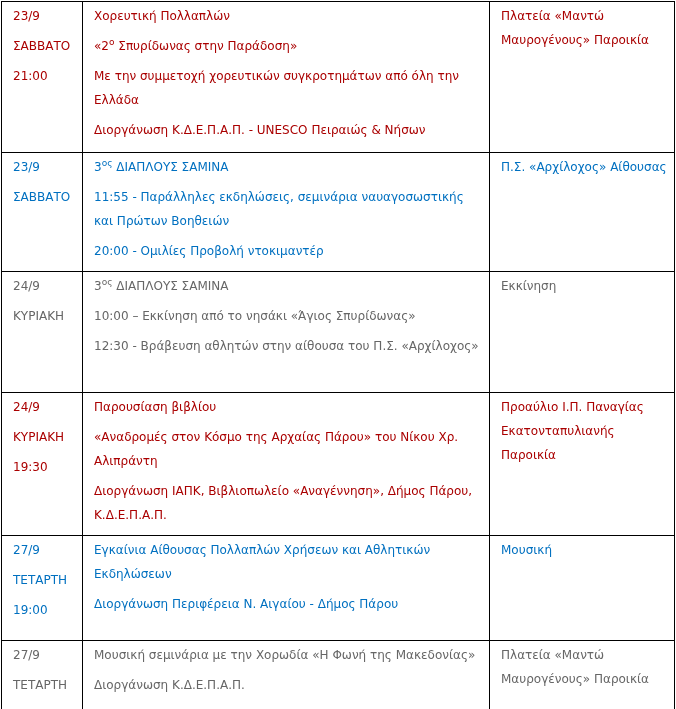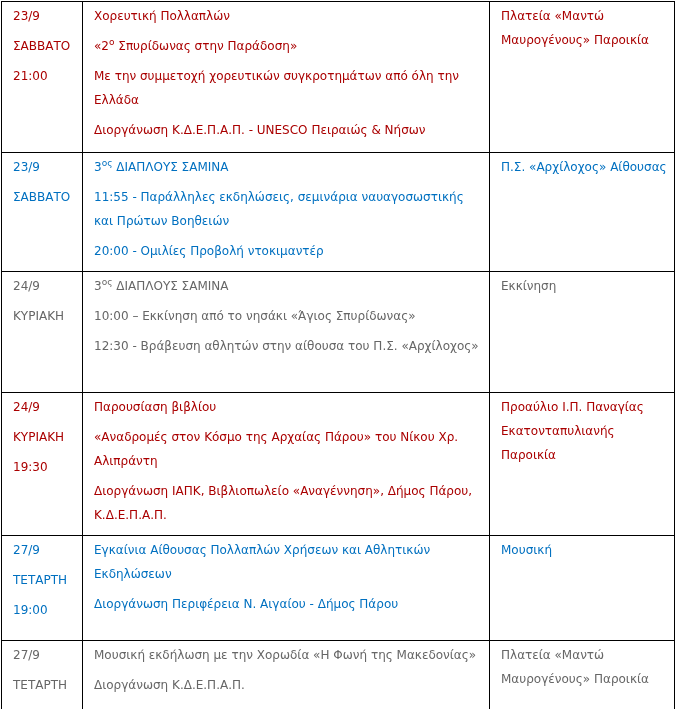--- a/index.html
+++ b/index.html
@@ -122,21 +122,21 @@
           <p>Μουσική</p>
         </td>
       </tr>
       <tr style="color: rgb(102, 102, 102);">
         <td>
           <p>27/9</p>
           <p>ΤΕΤΑΡΤΗ</p>
           <p>21:00</p>
         </td>
         <td>
-          <p><span>Μουσική εκδήλωση με την Χορωδία «Η Φωνή της Μακεδονίας»</span></p>
+          <p><span>Μουσική σεμινάρια με την Χορωδία «Η Φωνή της Μακεδονίας»</span></p>
           <p><span>Διοργάνωση Κ.Δ.Ε.Π.Α.Π.</span></p>
         </td>
         <td>
           <p>Πλατεία «Μαντώ Μαυρογένους» Παροικία</p>
         </td>
       </tr>
     </tbody>
 </table>
 
 </body></html>

